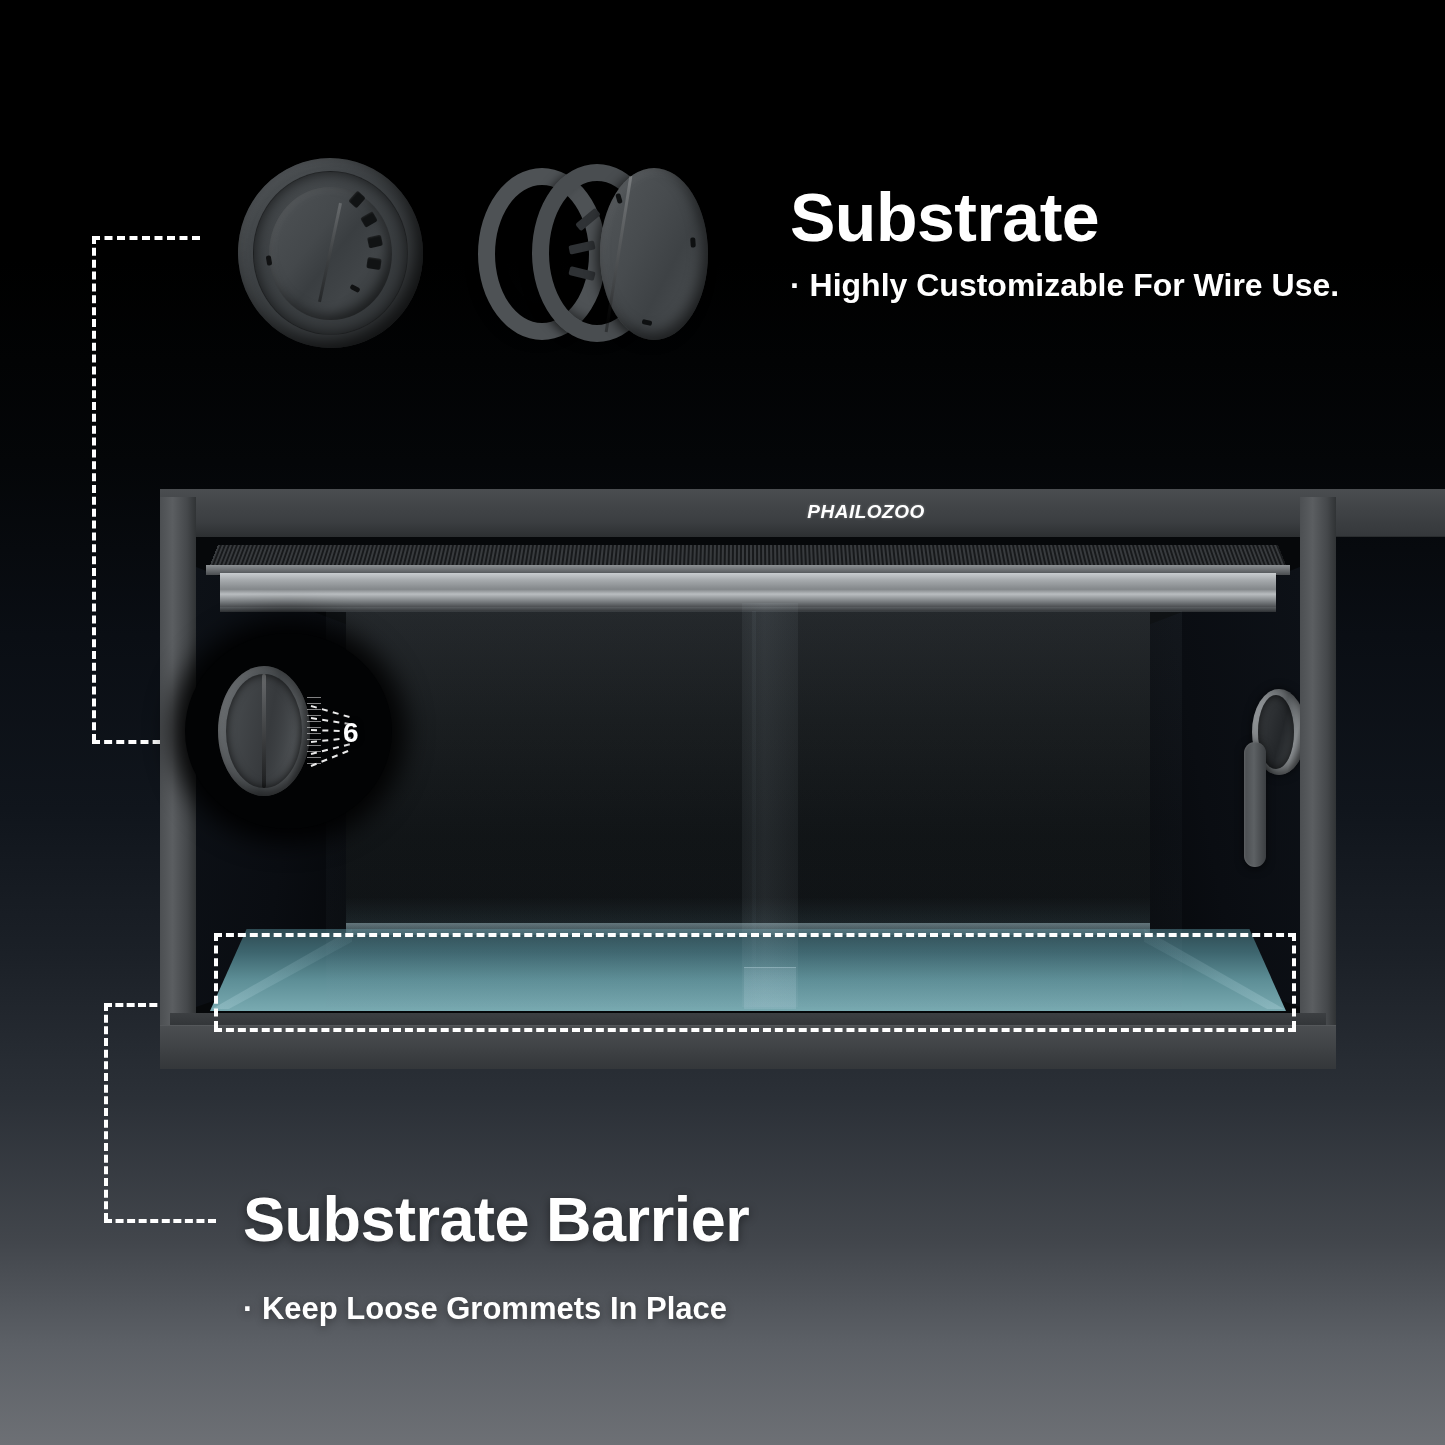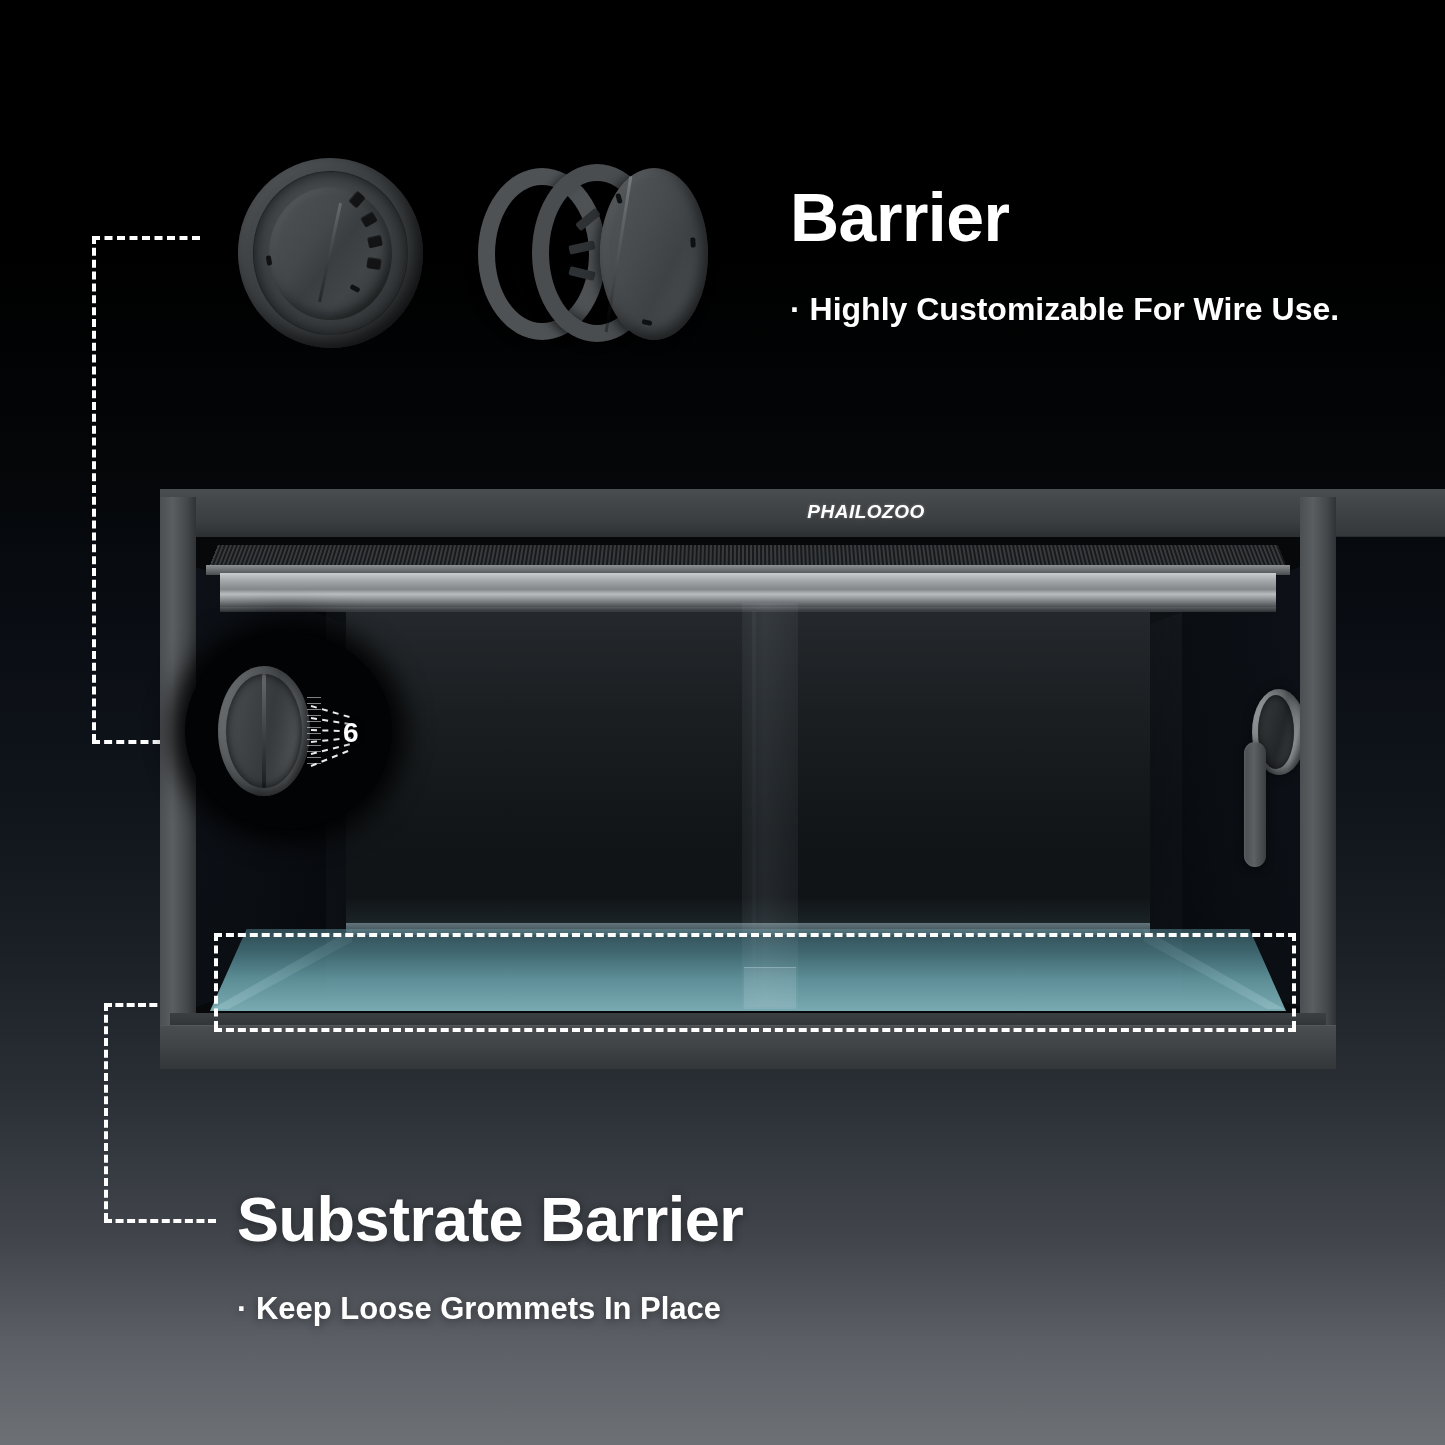--- a/index.html
+++ b/index.html
@@ -37,23 +37,23 @@
     white-space:nowrap;
   }
   .hsub{
     font-weight:700;
     color:#ffffff;
     line-height:1;
     white-space:nowrap;
   }
   #grommets-block{ left:790px; top:183px; }
   #grommets-block .htitle{ font-size:68px; }
-  #grommets-block .hsub{ font-size:32px; margin-top:42px; }
-
-  #substrate-block{ left:237px; top:1188px; }
+  #grommets-block .hsub{ font-size:32px; margin-top:18px; }
+
+  #substrate-block{ left:243px; top:1188px; }
   #substrate-block .htitle{ font-size:63px; text-shadow:0 2px 10px rgba(0,0,0,.45); }
   #substrate-block .hsub{ font-size:31px; margin-top:42px; text-shadow:0 2px 8px rgba(0,0,0,.4); }
 
   
   .dash-v, .dash-h{ position:absolute; }
   .dash-v{ border-left:4px dashed #ffffff; }
   .dash-h{ border-top:4px dashed #ffffff; }
 
   
   .gr-wrap{ position:absolute; }
@@ -417,21 +417,21 @@
     <div class="ray" style="left:126px; top:72px;  width:40px; transform:rotate(16deg);"></div>
     <div class="ray" style="left:126px; top:84px;  width:40px; transform:rotate(9deg);"></div>
     <div class="ray" style="left:126px; top:96px;  width:40px; transform:rotate(2deg);"></div>
     <div class="ray" style="left:126px; top:108px; width:40px; transform:rotate(-6deg);"></div>
     <div class="ray" style="left:126px; top:120px; width:40px; transform:rotate(-14deg);"></div>
     <div class="ray" style="left:126px; top:132px; width:40px; transform:rotate(-22deg);"></div>
     <div id="callout-number">6</div>
   </div>
 
   <div class="hblock" id="grommets-block">
-    <div class="htitle">Barrier</div>
+    <div class="htitle">Substrate</div>
     <div class="hsub">· Highly Customizable For Wire Use.</div>
   </div>
 
   <div class="hblock" id="substrate-block">
     <div class="htitle">Substrate Barrier</div>
     <div class="hsub">· Keep Loose Grommets In Place</div>
   </div>
 
 </div>
 

